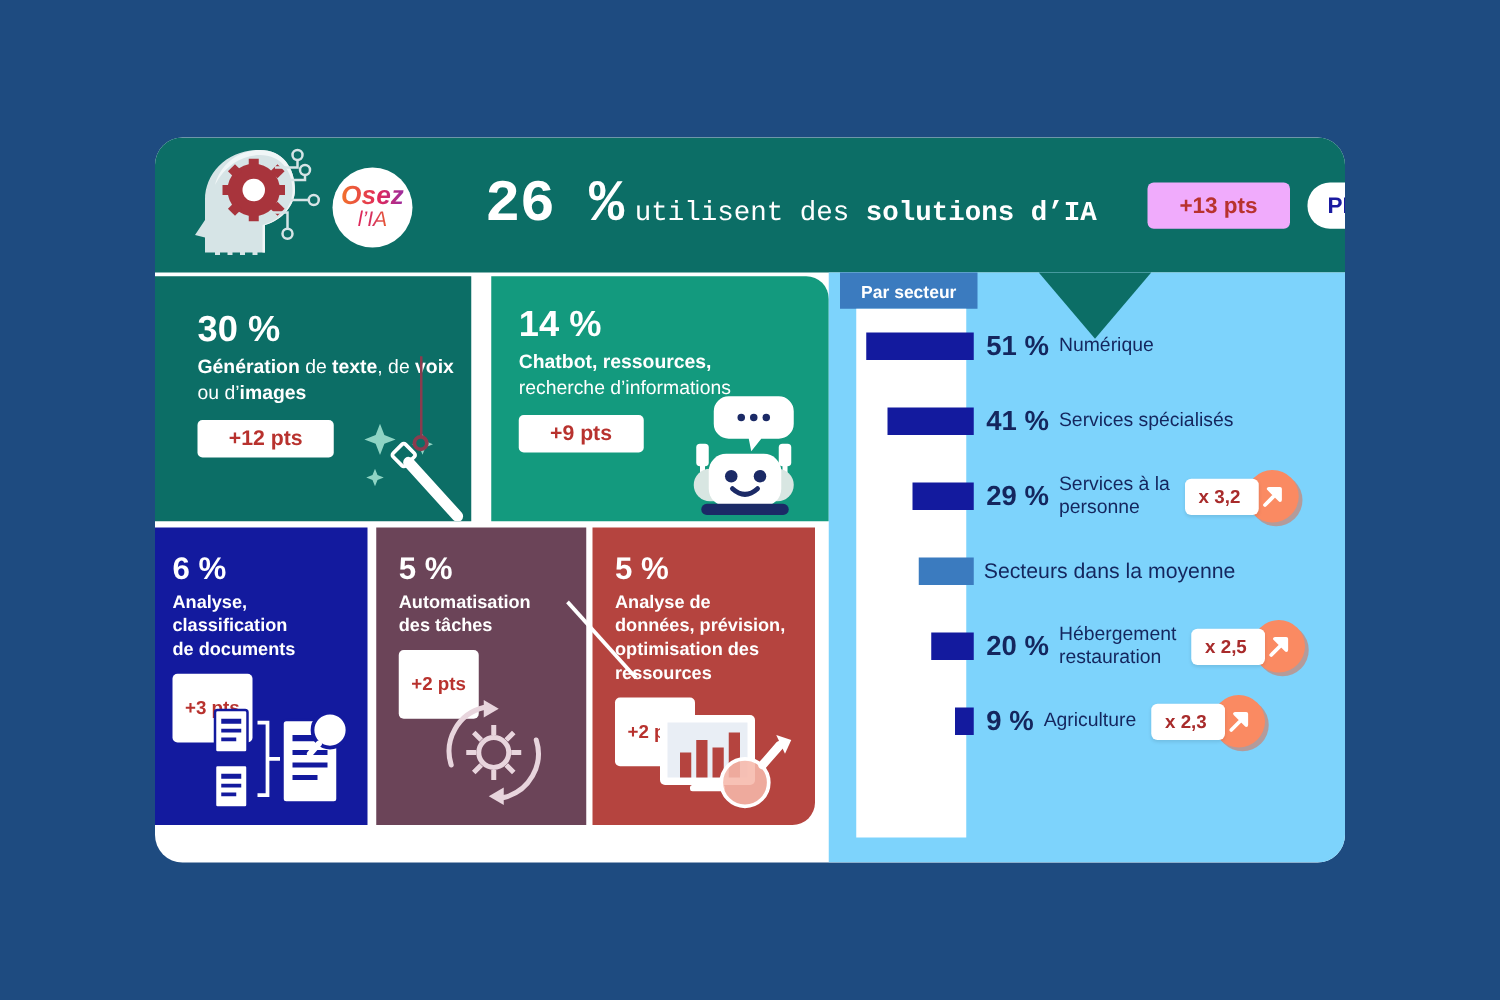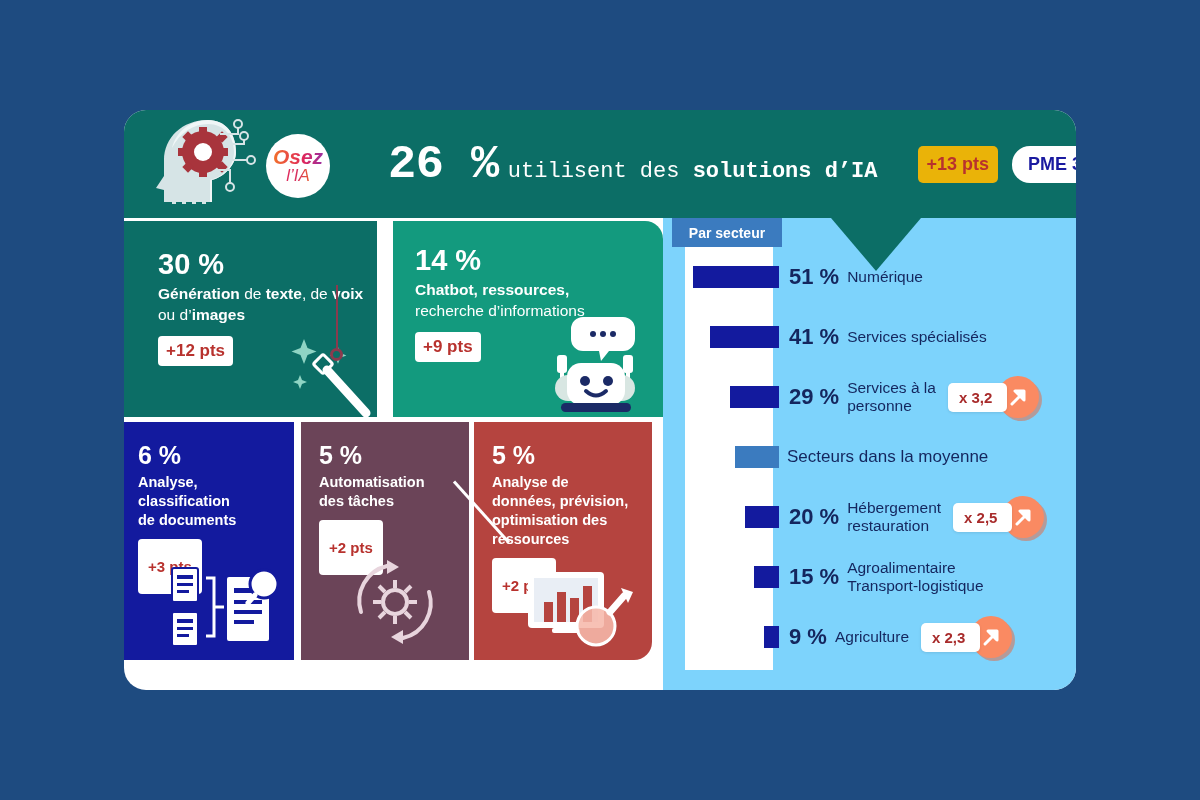--- a/index.html
+++ b/index.html
@@ -69,43 +69,43 @@
   }
   .headline .big {
     font-size: 47px; font-weight: bold;
     letter-spacing: -0.5px;
     margin-right: 9px;
   }
   .headline .tail { font-size: 22px; font-weight: 400; }
   .headline .tail b { font-weight: bold; }
 
   .badge-pts {
-    background: #eab308; color: #b8322e;
+    background: #f0abfc; color: #b8322e;
     font-size: 18px; font-weight: bold;
-    padding: 8px 9px; border-radius: 5px;
+    padding: 8px 26px; border-radius: 5px;
     margin-left: 40px; white-space: nowrap;
   }
   .badge-pme {
     background: #fff; color: #1a1aa0;
     font-size: 18px; font-weight: bold;
     padding: 8px 16px; border-radius: 18px;
     margin-left: 14px; white-space: nowrap;
   }
 
   
   .tiles { position: absolute; left: 0; top: 111px; width: 539px; }
   .trow { display: flex; }
   .tile { position: relative; color: #fff; overflow: hidden; }
   .tile .pct { font-size: 29px; font-weight: bold; line-height: 1.1; margin-bottom: 3px; }
   .tile .desc { font-size: 15.5px; line-height: 1.33; font-weight: 400; }
   .tile .desc b { font-weight: bold; }
   .tile .pts {
     display: inline-block; background: #fff; color: #b8322e;
     font-size: 17px; font-weight: bold;
-    padding: 5px 8px; border-radius: 4px; margin-top: 11px;
+    padding: 5px 25px; border-radius: 4px; margin-top: 11px;
   }
   .t-gen  { width: 253px; height: 196px; background: #0c6e66; padding: 28px 0 0 34px; }
   .t-chat { width: 270px; height: 196px; background: #139a7e; padding: 24px 0 0 22px;
             margin-left: 16px; border-top-right-radius: 18px; }
   .t-ana  { width: 170px; height: 238px; background: #131a9e; padding: 20px 0 0 14px; margin-top: 5px; }
   .t-auto { width: 168px; height: 238px; background: #6b4458; padding: 20px 0 0 18px; margin-top: 5px; margin-left: 7px; }
   .t-data { width: 178px; height: 238px; background: #b5443f; padding: 20px 0 0 18px; margin-top: 5px;
             margin-left: 5px; border-bottom-right-radius: 18px; }
   .t-ana .pct, .t-auto .pct, .t-data .pct { font-size: 25px; }
   .t-ana .desc, .t-auto .desc, .t-data .desc { font-size: 14.5px; font-weight: bold; line-height: 1.32; }
@@ -419,28 +419,20 @@
             <div class="mult-pill">x 2,5</div>
             <div class="mult-circle">
               <svg width="24" height="24" viewBox="0 0 24 24">
                 <path d="M6 19 L17 8 M9 6 h9 v9 z" stroke="#ffffff" stroke-width="3" fill="#ffffff" stroke-linejoin="round" stroke-linecap="round"></path>
               </svg>
             </div>
           </div>
         </div>
         <div class="srow">
           <div class="bar-cell">
-            <div class="bar" style="width: 25.2941px;"></div>
-          </div>
-          <div class="sv">15 %</div>
-          <div class="slabel">Agroalimentaire
-Transport-logistique</div>
-        </div>
-        <div class="srow">
-          <div class="bar-cell">
             <div class="bar" style="width: 15.1765px;"></div>
           </div>
           <div class="sv">9 %</div>
           <div class="slabel">Agriculture</div>
           <div class="mult-wrap">
             <div class="mult-pill">x 2,3</div>
             <div class="mult-circle">
               <svg width="24" height="24" viewBox="0 0 24 24">
                 <path d="M6 19 L17 8 M9 6 h9 v9 z" stroke="#ffffff" stroke-width="3" fill="#ffffff" stroke-linejoin="round" stroke-linecap="round"></path>
               </svg>

